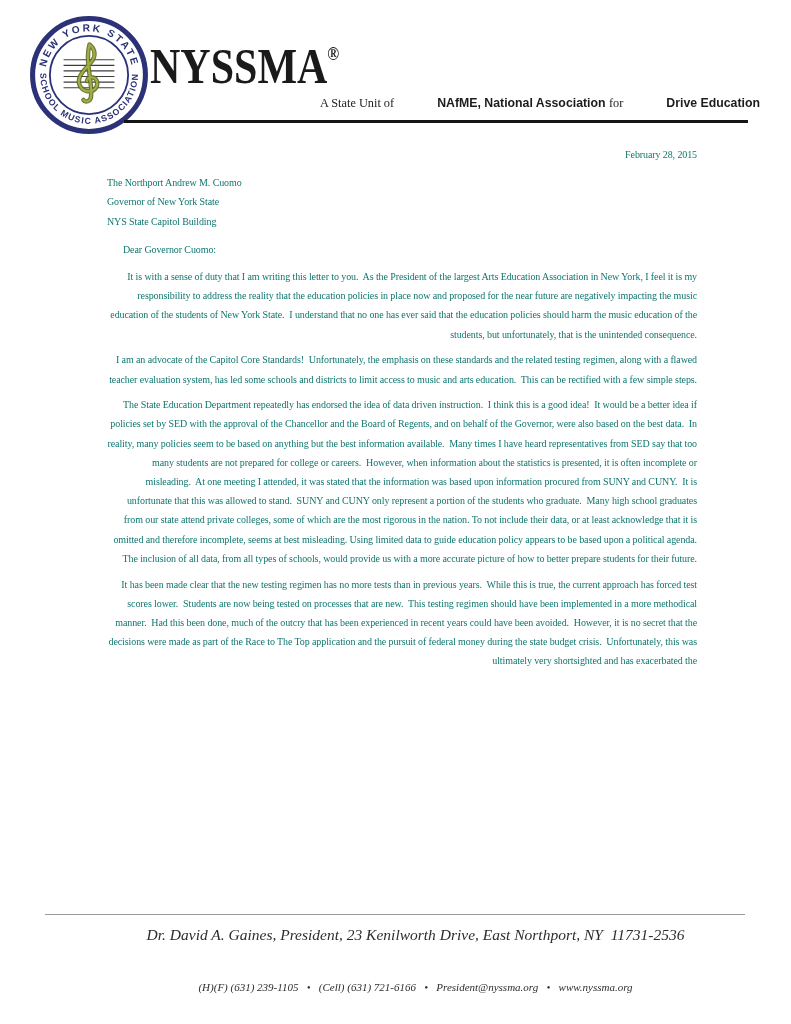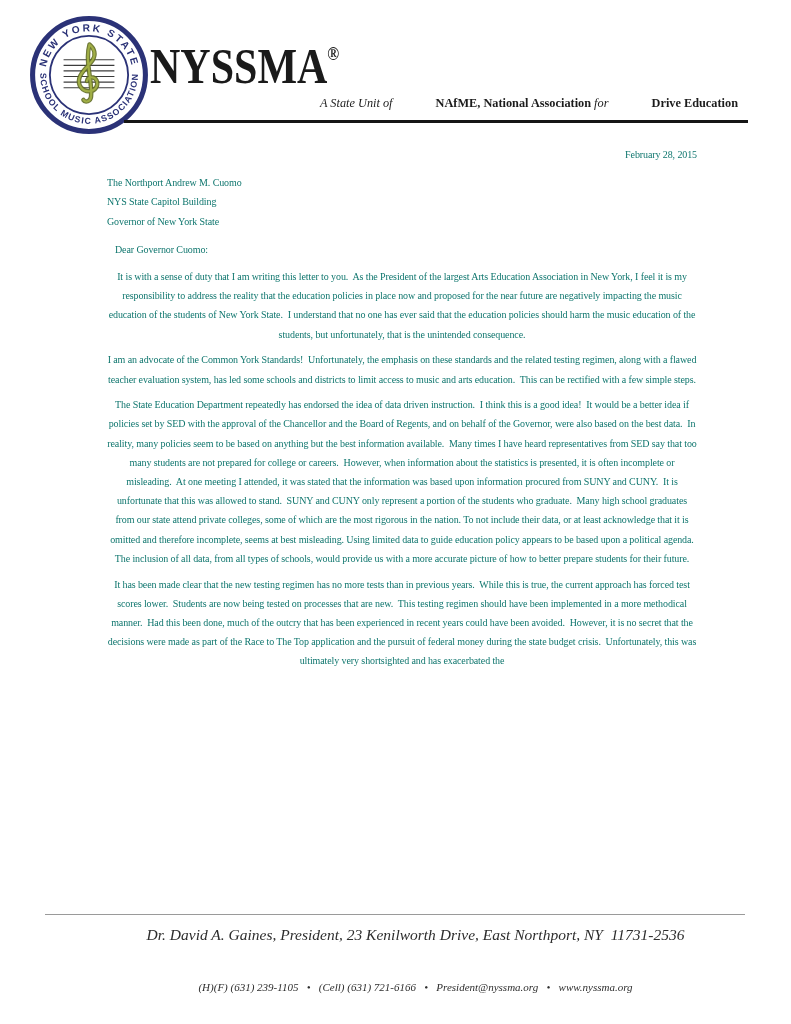--- a/index.html
+++ b/index.html
@@ -16,37 +16,37 @@
     font-family:"Liberation Serif", serif; font-weight:bold;
     font-size:50px; line-height:1; color:#1a1a1a;
     letter-spacing:0; transform:scaleX(0.84); transform-origin:left top;
     white-space:nowrap;
   }
   .wordmark sup { font-size:19px; vertical-align:23px; font-weight:bold; }
   .tagline {
     position:absolute; left:320px; top:96px; white-space:pre;
     font-size:12.3px; color:#1c1c1c;
   }
-  .tagline .it { font-family:"Liberation Serif", serif; font-style:italic; }
-  .tagline .bd { font-family:Liberation Serif, serif; font-weight:bold;padding-left:40px; }
+  .tagline .it { font-family:"Liberation Serif", serif; }
+  .tagline .bd { font-family:Liberation Sans, sans-serif; font-weight:bold;padding-left:40px; }
   .header-rule {
     position:absolute; left:124px; top:120px; width:624px; height:2.6px;
     background:#151515;
   }
 
   
   .letter {
     position:absolute; left:107px; top:145px; width:590px;
     font-size:10px; line-height:19.2px; letter-spacing:-0.1px;
     color:#0f766e;
   }
   .date-line { text-align:right; margin:0 0 9px 0; white-space:pre-wrap; }
   .recipient-line { white-space:pre-wrap; }
-  .salutation { margin:9px 0 8px 8px; white-space:pre-wrap; }
-  .para { margin:0 0 6.5px 0; white-space:pre-wrap; text-align:center; }
+  .salutation { margin:9px 0 8px 16px; white-space:pre-wrap; }
+  .para { margin:0 0 6.5px 0; white-space:pre-wrap; text-align:right; }
 
   
   .footer-rule {
     position:absolute; left:45px; top:914px; width:700px; height:1px;
     background:#9a9a9a;
   }
   .footer-line {
     position:absolute; left:0; width:791px; text-align:center;
     font-family:"Liberation Serif", serif; font-style:italic; color:#2d2d2d;
     white-space:pre;
@@ -91,28 +91,28 @@
 
   <div class="tagline"><span class="it">A State Unit of </span><span class="bd">NAfME, National Association </span><span class="it">for </span><span class="bd">Drive Education</span></div>
 
   <div class="header-rule"></div>
 
   <div class="letter">
     <div class="date-line">February 28, 2015</div>
 
     <div>
       <div class="recipient-line">The Northport Andrew M. Cuomo</div>
+      <div class="recipient-line">Governor of New York State</div>
       <div class="recipient-line">NYS State Capitol Building</div>
-      <div class="recipient-line">Governor of New York State</div>
     </div>
 
     <p class="salutation">Dear Governor Cuomo:</p>
 
     <p class="para">It is with a sense of duty that I am writing this letter to you.  As the President of the largest Arts Education Association in New York, I feel it is my responsibility to address the reality that the education policies in place now and proposed for the near future are negatively impacting the music education of the students of New York State.  I understand that no one has ever said that the education policies should harm the music education of the students, but unfortunately, that is the unintended consequence.</p>
-    <p class="para">I am an advocate of the Common York Standards!  Unfortunately, the emphasis on these standards and the related testing regimen, along with a flawed teacher evaluation system, has led some schools and districts to limit access to music and arts education.  This can be rectified with a few simple steps.</p>
+    <p class="para">I am an advocate of the Capitol Core Standards!  Unfortunately, the emphasis on these standards and the related testing regimen, along with a flawed teacher evaluation system, has led some schools and districts to limit access to music and arts education.  This can be rectified with a few simple steps.</p>
     <p class="para">The State Education Department repeatedly has endorsed the idea of data driven instruction.  I think this is a good idea!  It would be a better idea if policies set by SED with the approval of the Chancellor and the Board of Regents, and on behalf of the Governor, were also based on the best data.  In reality, many policies seem to be based on anything but the best information available.  Many times I have heard representatives from SED say that too many students are not prepared for college or careers.  However, when information about the statistics is presented, it is often incomplete or misleading.  At one meeting I attended, it was stated that the information was based upon information procured from SUNY and CUNY.  It is unfortunate that this was allowed to stand.  SUNY and CUNY only represent a portion of the students who graduate.  Many high school graduates from our state attend private colleges, some of which are the most rigorous in the nation. To not include their data, or at least acknowledge that it is omitted and therefore incomplete, seems at best misleading. Using limited data to guide education policy appears to be based upon a political agenda. The inclusion of all data, from all types of schools, would provide us with a more accurate picture of how to better prepare students for their future.</p>
     <p class="para">It has been made clear that the new testing regimen has no more tests than in previous years.  While this is true, the current approach has forced test scores lower.  Students are now being tested on processes that are new.  This testing regimen should have been implemented in a more methodical manner.  Had this been done, much of the outcry that has been experienced in recent years could have been avoided.  However, it is no secret that the decisions were made as part of the Race to The Top application and the pursuit of federal money during the state budget crisis.  Unfortunately, this was ultimately very shortsighted and has exacerbated the</p>
   </div>
 
   <div class="footer-rule"></div>
 
   <div class="footer-line f1">Dr. David A. Gaines, President, 23 Kenilworth Drive, East Northport, NY  11731-2536</div>
 
   <div class="footer-line f2"><span>(H)(F) (631) 239-1105</span><span>   •   </span><span>(Cell) (631) 721-6166</span><span>   •   </span><span>President@nyssma.org</span><span>   •   </span><span>www.nyssma.org</span></div>
 

